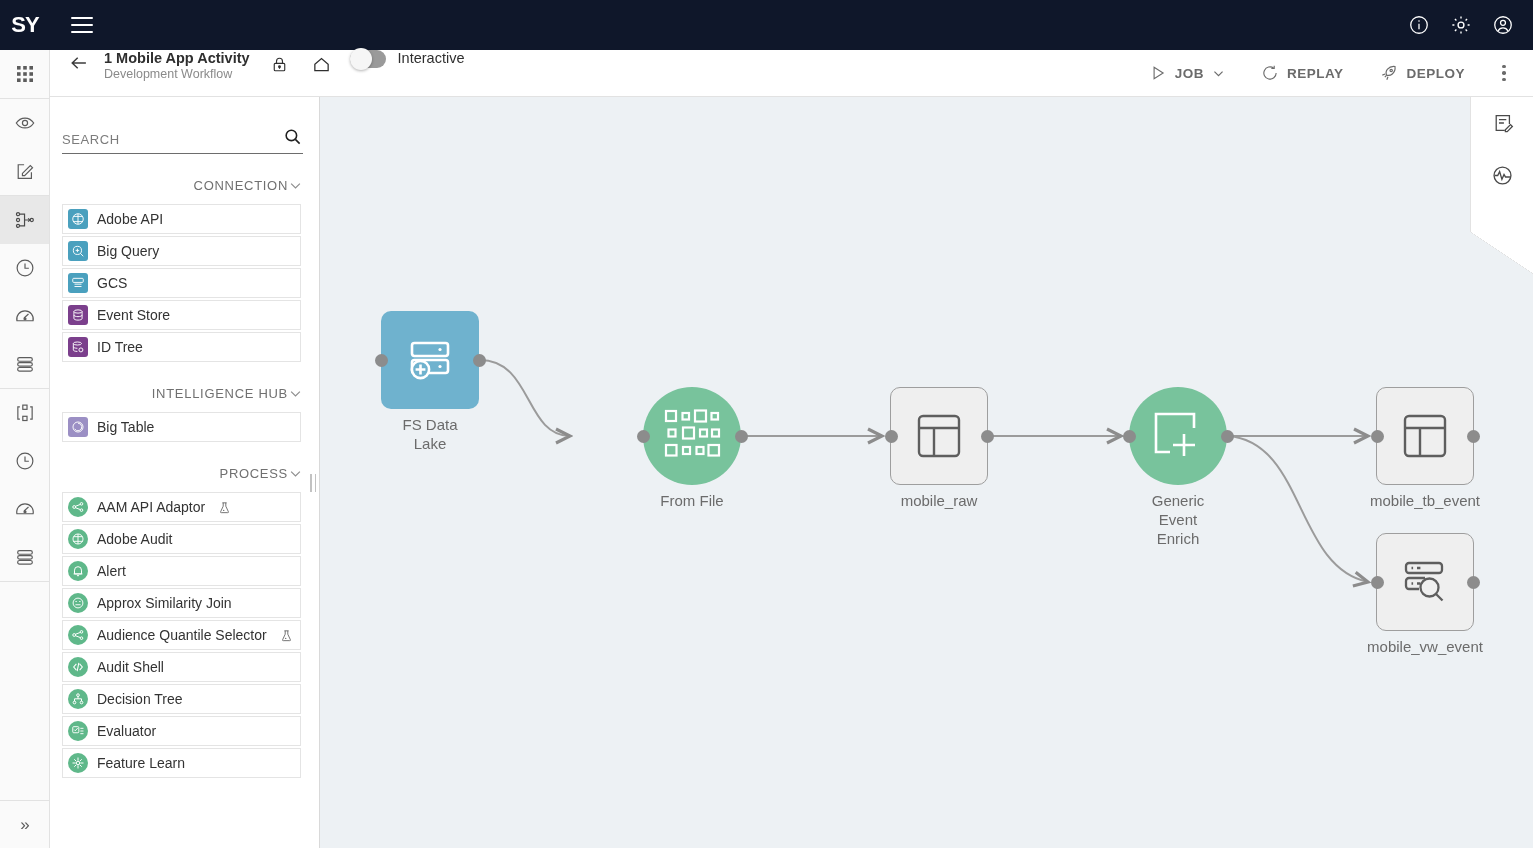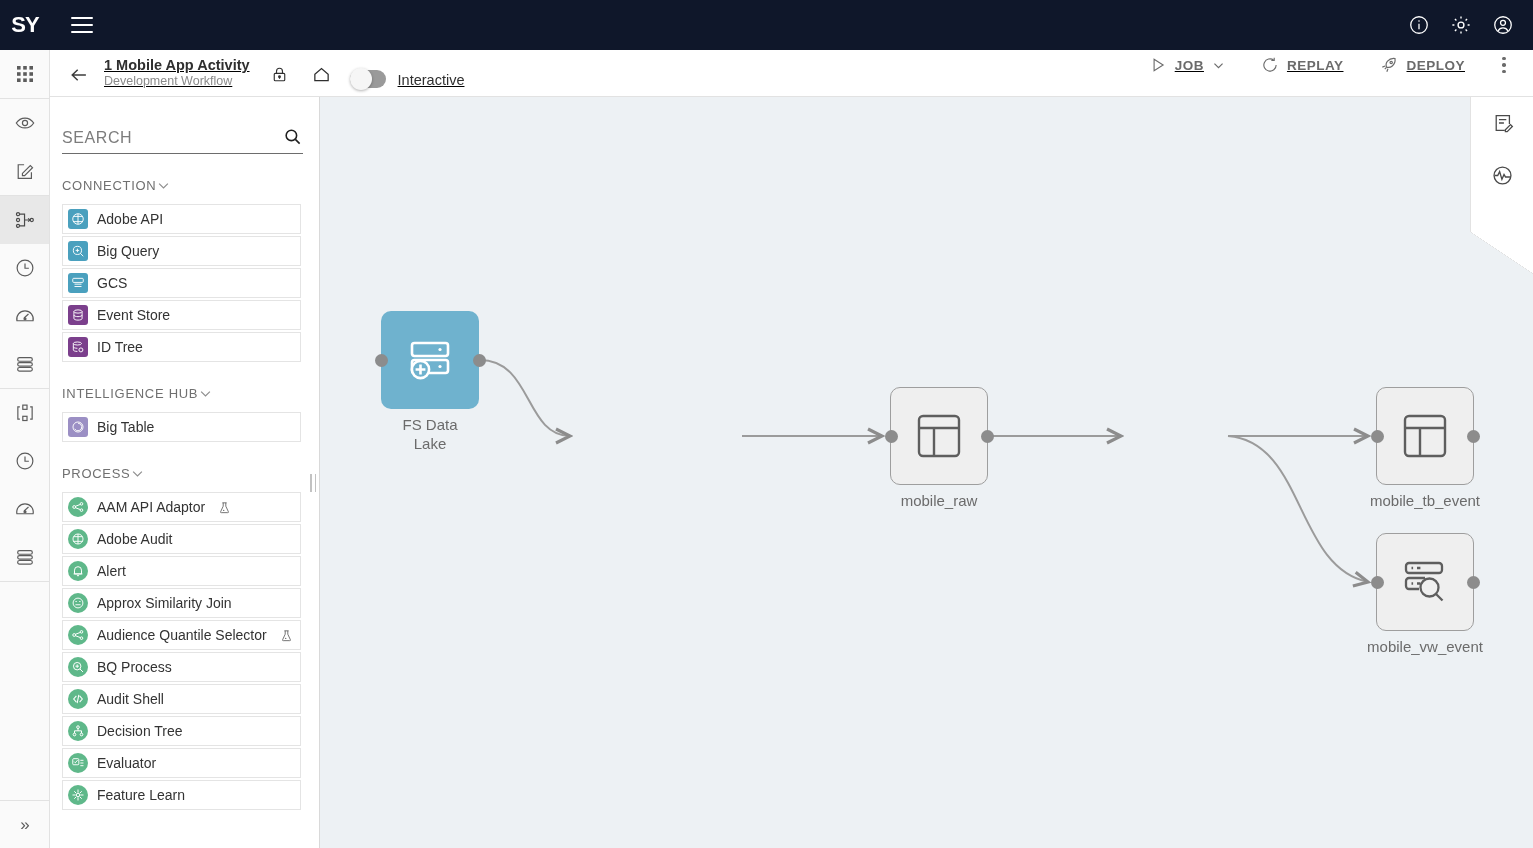--- a/index.html
+++ b/index.html
@@ -53,21 +53,21 @@
     position: absolute; bottom: 0; left: 0; width: 50px; height: 48px;
     display: flex; align-items: center; justify-content: center;
     border-top: 1px solid #E2E2E2; color: #5C5C5C; cursor: pointer;
     font-size: 17px;
   }
 
   
   .subheader {
     position: absolute; top: 50px; left: 50px; width: 1483px; height: 47px;
     background: #ffffff; border-bottom: 1px solid #E2E2E2;
-    display: flex; align-items: flex-end; padding: 0 14px 8px 16px; text-decoration: underline;
+    display: flex; align-items: flex-start; padding: 0 14px 8px 16px;
   }
   .back-arrow { width: 26px; height: 26px; display:flex; align-items:center; justify-content:center; cursor:pointer; color:#3C3C3C;}
   .titles { margin-left: 12px; line-height: 1.15; }
   .title-main { font-size: 14.5px; font-weight: bold; color: #2F2F2F; }
   .title-sub { font-size: 12.5px; color: #8A8A8A; }
   .sh-icon { width: 28px; height: 28px; display:flex; align-items:center; justify-content:center; cursor:pointer; color:#3C3C3C; margin-left:8px;}
   .toggle {
     margin-left: 14px; width: 36px; height: 18px; border-radius: 9px;
     background: #9A9A9A; position: relative; cursor: pointer;
   }
@@ -89,29 +89,29 @@
   .panel {
     position: absolute; top: 97px; left: 50px; width: 270px; height: 751px;
     background: #ffffff; border-right: 1px solid #D9D9D9;
     overflow: hidden;
   }
   .search-row {
     margin: 28px 16px 0 12px; display: flex; align-items: flex-end;
     border-bottom: 1px solid #6D6D6D; padding-bottom: 6px;
   }
   .search-input {
-    flex: 1; border: 0; outline: none; font-size: 16px;
+    flex: 1; border: 0; outline: none; font-size: 13px;
     color: #3C3C3C; font-family: "Liberation Sans", sans-serif;
     letter-spacing: .6px; background: transparent;
   }
   .search-input::placeholder { color: #7C7C7C; }
   .search-icon { width: 22px; height: 22px; display:flex; align-items:center; justify-content:center; cursor:pointer; color:#222;}
 
   .group-head {
-    display: flex; align-items: center; justify-content: flex-start;
+    display: flex; align-items: center; justify-content: flex-end;
     padding: 0 16px 0 12px; height: 34px; margin-top: 14px;
     cursor: pointer;
   }
   .group-title { font-size: 13px; color: #707070; letter-spacing: .7px; }
   .chev { color: #8E8E8E; display:flex; }
 
   .pal-item {
     height: 30px; margin: 2px 18px 2px 12px;
     border: 1px solid #E4E4E4; background: #fff;
     display: flex; align-items: center; gap: 9px; padding-left: 5px;
@@ -517,29 +517,20 @@
             </svg>
           </span>
           <span>Audience Quantile Selector</span>
           <span class="beaker">
             <svg width="13" height="13" viewBox="0 0 24 24" fill="none" stroke="#555" stroke-width="1.5">
               <path d="M9.6 3.4v6.2L5 19.4a1.4 1.4 0 0 0 1.2 2.1h11.6a1.4 1.4 0 0 0 1.2-2.1l-4.6-9.8V3.4"></path>
               <path d="M8 3.4h8"></path>
               <circle cx="10.6" cy="17.4" r="1.1" fill="#555" stroke="none"></circle>
             </svg>
           </span>
-        </div>
-        <div class="pal-item">
-          <span class="pal-ico rd" style="background:#5FB88A">
-            <svg width="14" height="14" viewBox="0 0 24 24" fill="none" stroke="#fff" stroke-width="1.7">
-              <circle cx="10.6" cy="10.6" r="6.4"></circle>
-              <path d="M15.4 15.4L20.6 20.6M7.6 10.6h6M10.6 7.6v6"></path>
-            </svg>
-          </span>
-          <span>BQ Process</span>
         </div>
         <div class="pal-item">
           <span class="pal-ico rd" style="background:#5FB88A">
             <svg width="14" height="14" viewBox="0 0 24 24" fill="none" stroke="#fff" stroke-width="1.8">
               <path d="M9.2 6.6L4.6 12l4.6 5.4M14.8 6.6L19.4 12l-4.6 5.4M13.4 5l-2.8 14"></path>
             </svg>
           </span>
           <span>Audit Shell</span>
         </div>
         <div class="pal-item">
@@ -603,33 +594,67 @@
           <circle cx="16.5" cy="35.5" r="8.6" fill="#6FB2CE"></circle>
           <path d="M16.5 30.6v9.8M11.6 35.5h9.8"></path>
         </svg>
         <div class="port in"></div>
         <div class="port out"></div>
       </div>
       <div class="node-label">FS Data
 Lake</div>
     </div>
 
+    <div class="node" style="left:323px; top:290px;">
+      <div class="node-shape shape-circle-green">
+        <svg width="58" height="56" viewBox="0 0 58 56" fill="none" stroke="#fff" stroke-width="2.2">
+          <rect x="3" y="3" width="10" height="10"></rect>
+          <rect x="19.5" y="5" width="6.5" height="6.5"></rect>
+          <rect x="32" y="2.5" width="11" height="11"></rect>
+          <rect x="48.5" y="5" width="6.5" height="6.5"></rect>
+          <rect x="5.5" y="21.5" width="7" height="7"></rect>
+          <rect x="20" y="19.5" width="11" height="11"></rect>
+          <rect x="37" y="21.5" width="7" height="7"></rect>
+          <rect x="49" y="21.5" width="7" height="7"></rect>
+          <rect x="3" y="37" width="10.5" height="10.5"></rect>
+          <rect x="20" y="39" width="7" height="7"></rect>
+          <rect x="33.5" y="39" width="7" height="7"></rect>
+          <rect x="45.5" y="37" width="10.5" height="10.5"></rect>
+        </svg>
+        <div class="port in"></div>
+        <div class="port out"></div>
+      </div>
+      <div class="node-label">From File</div>
+    </div>
 
     <div class="node" style="left:570px; top:290px;">
       <div class="node-shape shape-sq-gray">
         <svg width="52" height="52" viewBox="0 0 52 52" fill="none" stroke="#5E5E5E" stroke-width="2.4">
           <rect x="6" y="6" width="40" height="40" rx="4"></rect>
           <path d="M6 18h40M21 18v28"></path>
         </svg>
         <div class="port in"></div>
         <div class="port out"></div>
       </div>
       <div class="node-label">mobile_raw</div>
     </div>
 
+    <div class="node" style="left:809px; top:290px;">
+      <div class="node-shape shape-circle-green">
+        <svg width="56" height="56" viewBox="0 0 56 56" fill="none" stroke="#fff" stroke-width="2.6">
+          <path d="M44 20V6H6v38h14"></path>
+          <path d="M34 26v22M23 37h22"></path>
+        </svg>
+        <div class="port in"></div>
+        <div class="port out"></div>
+      </div>
+      <div class="node-label">Generic
+Event
+Enrich</div>
+    </div>
 
     <div class="node" style="left:1056px; top:290px;">
       <div class="node-shape shape-sq-gray">
         <svg width="52" height="52" viewBox="0 0 52 52" fill="none" stroke="#5E5E5E" stroke-width="2.4">
           <rect x="6" y="6" width="40" height="40" rx="4"></rect>
           <path d="M6 18h40M21 18v28"></path>
         </svg>
         <div class="port in"></div>
         <div class="port out"></div>
       </div>

